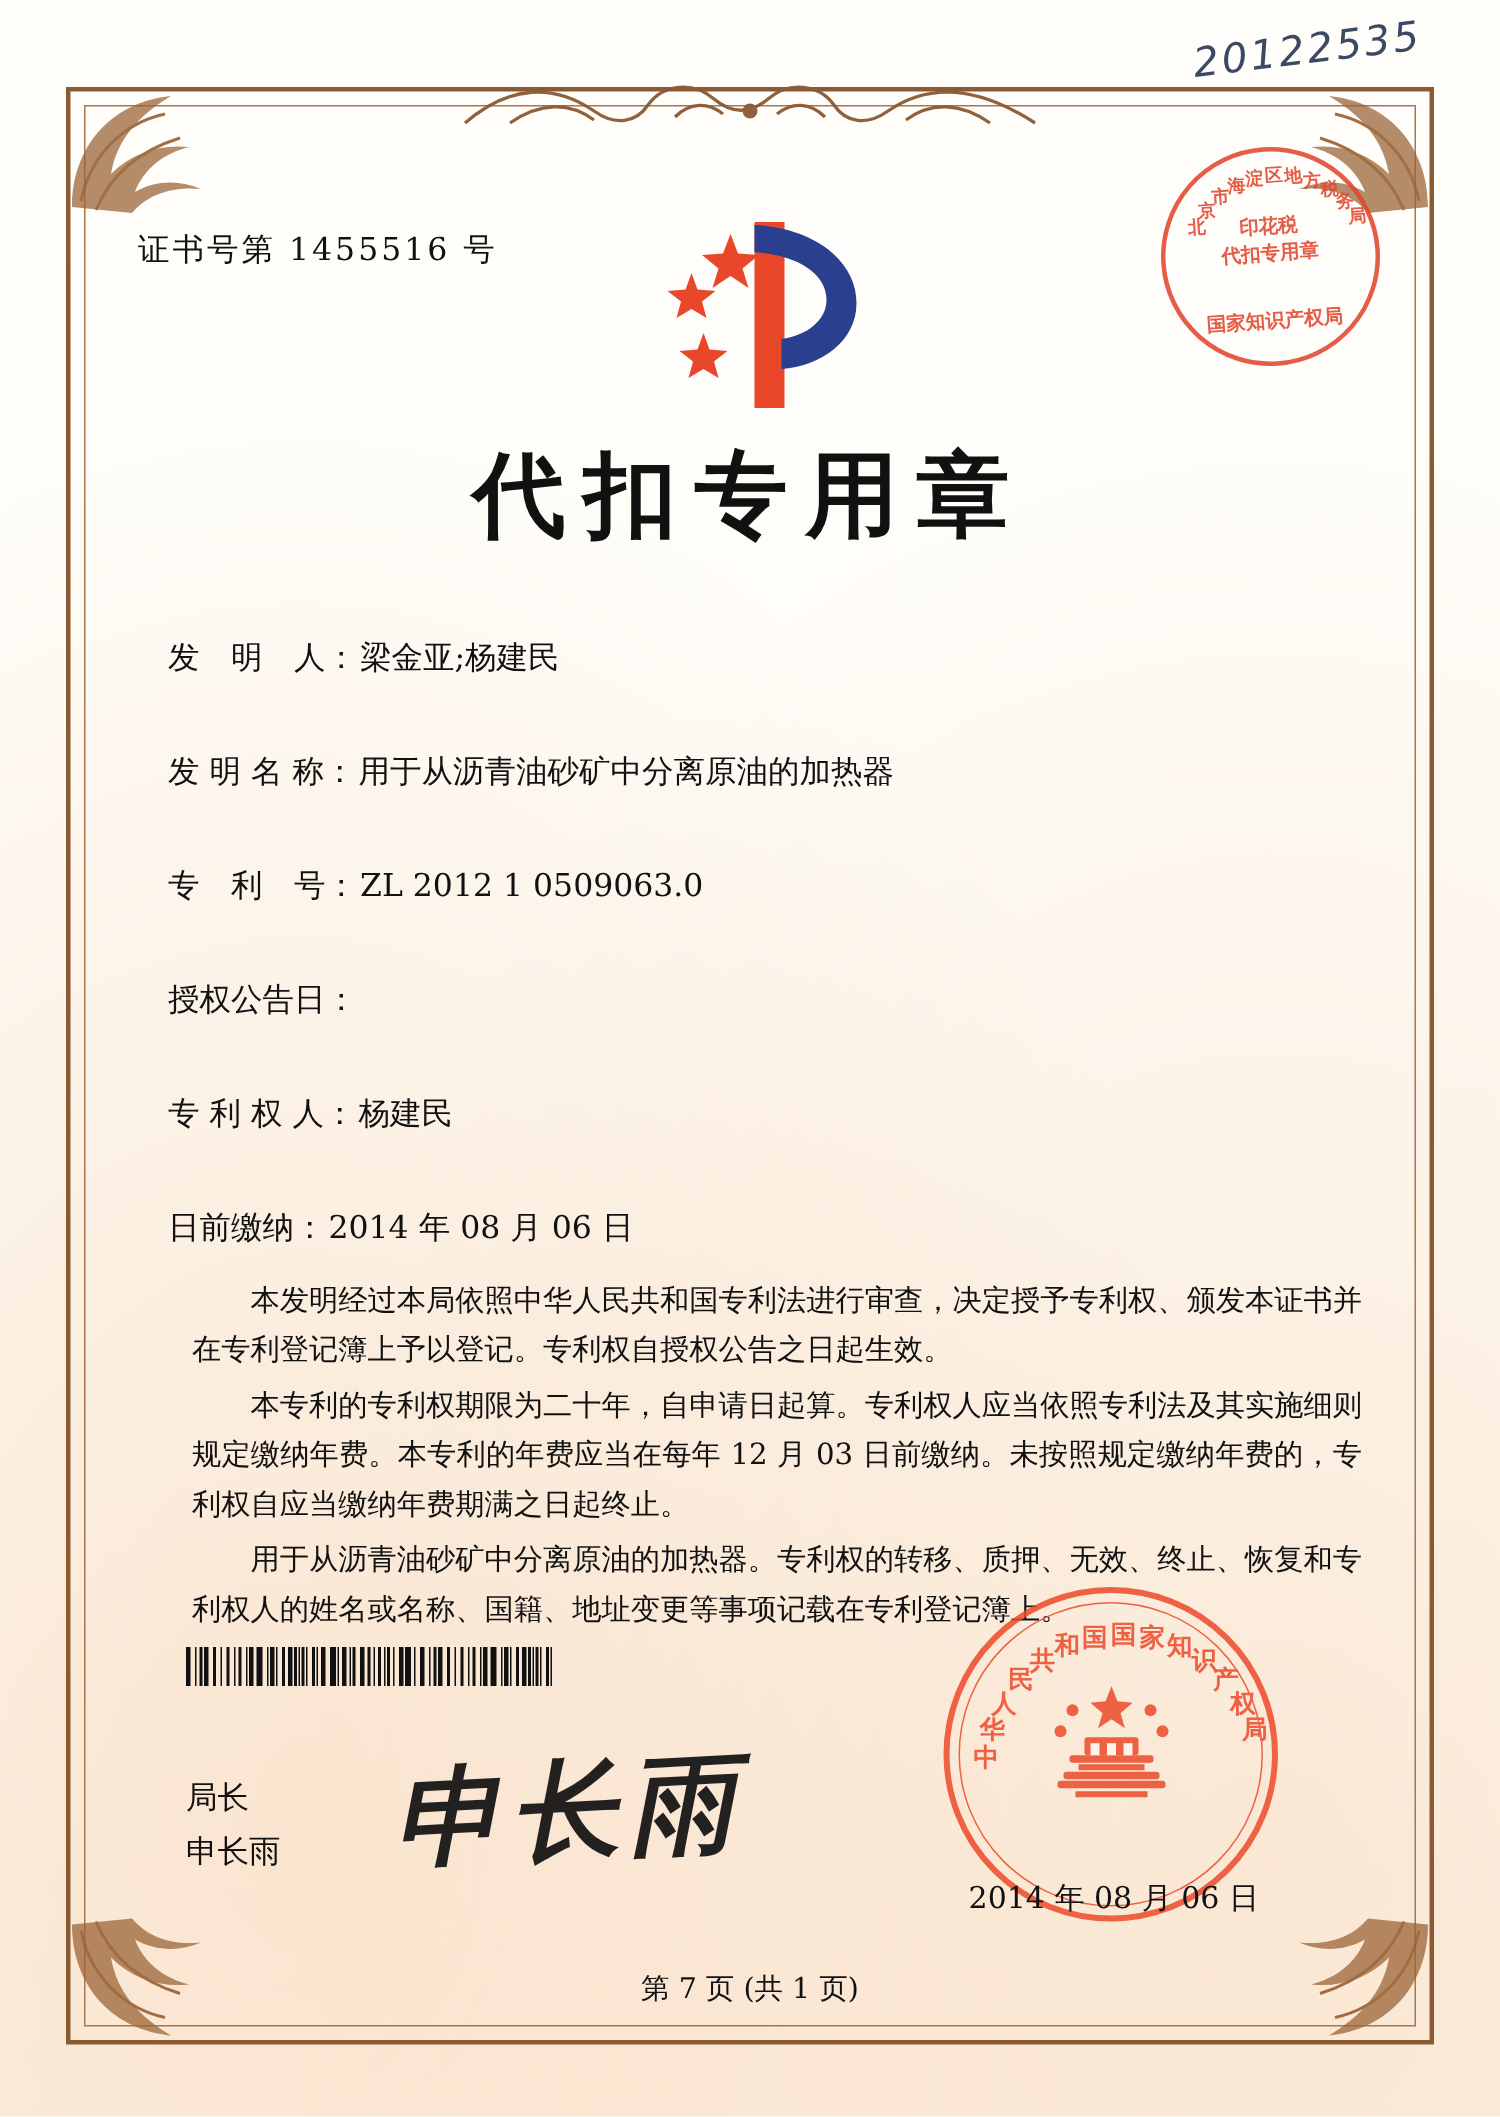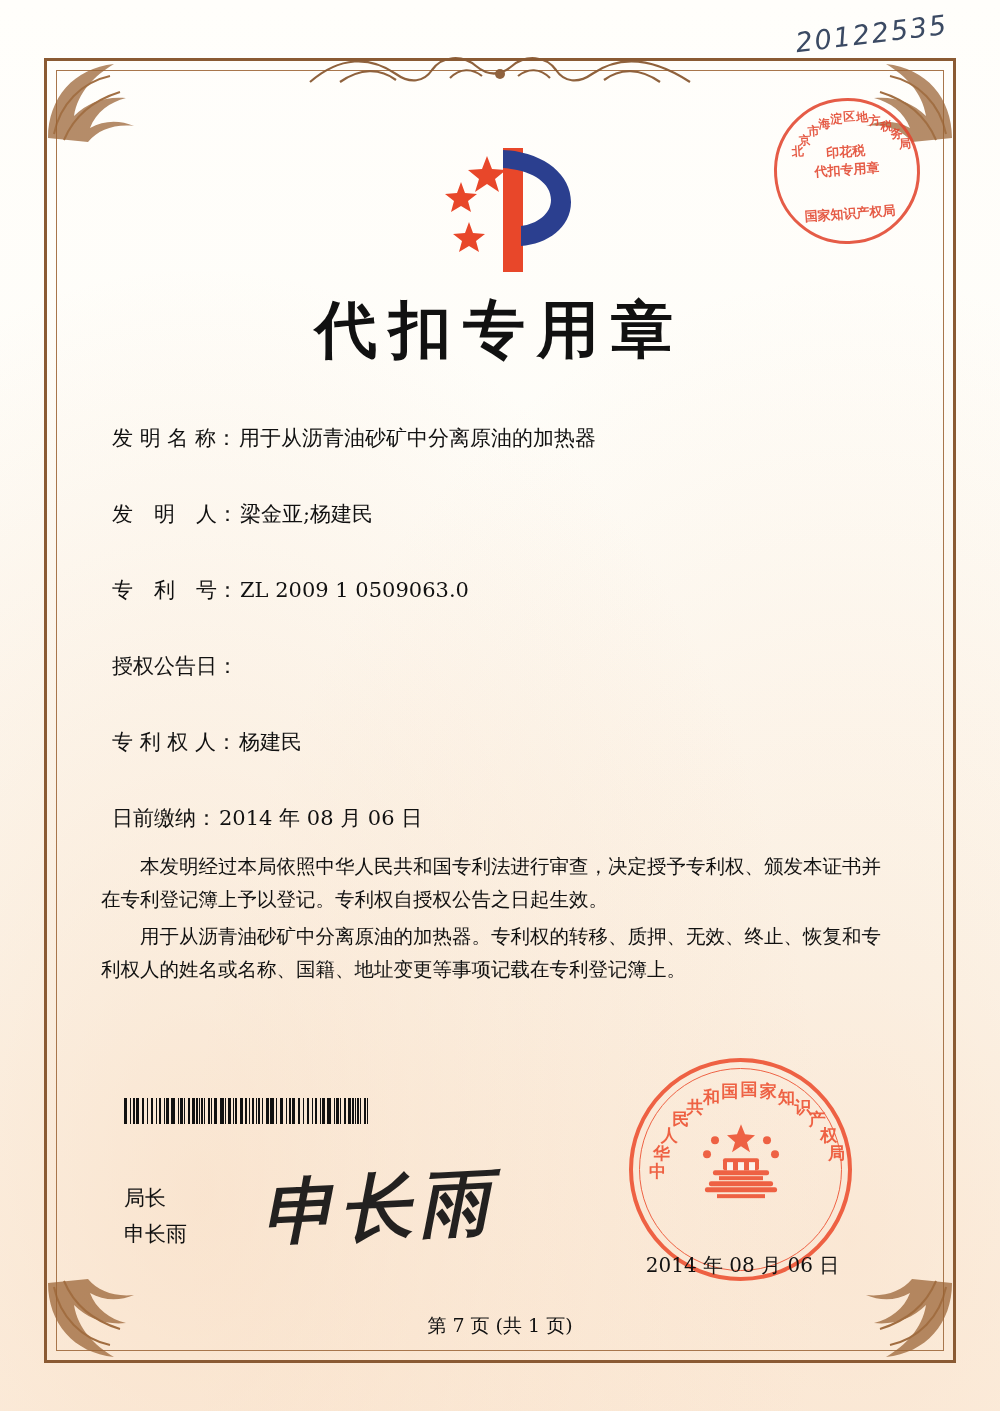--- a/index.html
+++ b/index.html
@@ -99,21 +99,21 @@
   .fields{position:absolute;left:112px;top:424px;width:790px;}
   .field{
     display:flex;align-items:baseline;margin-bottom:48px;
     font-size:21px;color:#111;
   }
   .field .lbl{white-space:pre;}
   .field .val{margin-left:2px;}
 
   
   .paras{
-    position:absolute;left:101px;top:850px;width:780px;
+    position:absolute;left:128px;top:850px;width:780px;
     font-size:19.5px;line-height:33px;color:#111;text-align:justify;
   }
   .paras p{margin:0 0 4px 0;text-indent:2em;}
 
   
   .barcode{
     position:absolute;left:124px;top:1098px;width:268px;height:26px;
     display:flex;align-items:stretch;
   }
   .barcode i{display:block;background:#111;height:100%;}
@@ -207,20 +207,21 @@
     <svg viewBox="0 0 400 46" fill="none" stroke="currentColor" stroke-width="2.2">
       <path d="M10 30 C40 4 70 4 96 22 C110 32 124 30 132 18 C142 4 162 2 176 14 C188 24 200 24 212 14 C226 2 246 4 256 18 C264 30 278 32 292 22 C318 4 350 4 390 30"></path>
       <path d="M40 30 C60 16 80 16 96 28"></path>
       <path d="M304 28 C320 16 340 16 360 30"></path>
       <circle cx="200" cy="22" r="5" fill="currentColor" stroke="none"></circle>
       <path d="M150 26 C160 16 172 16 182 24"></path>
       <path d="M218 24 C228 16 240 16 250 26"></path>
     </svg>
   </div>
 
+  <div class="cert-no">证书号第 1455516 号</div>
 
   <div class="logo">
     <svg viewBox="0 0 150 140">
       <path d="M78 8 L98 8 L98 132 L78 132 Z" fill="#e8472a"></path>
       <path d="M78 10 C118 12 146 34 146 62 C146 88 122 104 96 106 L96 86 C112 84 126 74 126 60 C126 42 106 30 78 28 Z" fill="#2b3f8f"></path>
       <path d="M62 16 l5 13 14 1 -11 9 4 13 -12 -8 -12 8 4 -13 -11 -9 14 -1 z" fill="#e8472a"></path>
       <path d="M36 42 l4 11 12 1 -9 7 3 11 -10 -6 -10 6 3 -11 -9 -7 12 -1 z" fill="#e8472a"></path>
       <path d="M44 82 l4 11 12 1 -9 7 3 11 -10 -6 -10 6 3 -11 -9 -7 12 -1 z" fill="#e8472a"></path>
       <path d="M74 120 C58 126 48 130 40 134 L100 134 L100 118 Z" fill="#e8472a" opacity="0"></path>
     </svg>
@@ -246,46 +247,47 @@
         <div>代扣专用章</div>
       </div>
       <div class="bot">国家知识产权局</div>
     </div>
   </div>
 
   <div class="title">代扣专用章</div>
 
   <div class="fields">
     <div class="field">
+      <span class="lbl">发　明　人：</span>
+      <span class="val">梁金亚;杨建民</span>
+    </div>
+    <div class="field">
       <span class="lbl">发 明 名 称：</span>
       <span class="val">用于从沥青油砂矿中分离原油的加热器</span>
     </div>
     <div class="field">
-      <span class="lbl">发　明　人：</span>
-      <span class="val">梁金亚;杨建民</span>
-    </div>
-    <div class="field">
       <span class="lbl">专　利　号：</span>
-      <span class="val">ZL 2009 1 0509063.0</span>
+      <span class="val">ZL 2012 1 0509063.0</span>
     </div>
     <div class="field">
       <span class="lbl">授权公告日：</span>
     </div>
     <div class="field">
       <span class="lbl">专 利 权 人：</span>
       <span class="val">杨建民</span>
     </div>
     <div class="field">
       <span class="lbl">日前缴纳：</span>
       <span class="val">2014 年 08 月 06 日</span>
     </div>
   </div>
 
   <div class="paras">
     <p>本发明经过本局依照中华人民共和国专利法进行审查，决定授予专利权、颁发本证书并在专利登记簿上予以登记。专利权自授权公告之日起生效。</p>
+    <p>本专利的专利权期限为二十年，自申请日起算。专利权人应当依照专利法及其实施细则规定缴纳年费。本专利的年费应当在每年 12 月 03 日前缴纳。未按照规定缴纳年费的，专利权自应当缴纳年费期满之日起终止。</p>
     <p>用于从沥青油砂矿中分离原油的加热器。专利权的转移、质押、无效、终止、恢复和专利权人的姓名或名称、国籍、地址变更等事项记载在专利登记簿上。</p>
   </div>
 
   <div class="barcode">
       <i style="width:3px;margin-right:3px;"></i>
       <i style="width:1px;margin-right:2px;"></i>
       <i style="width:2px;margin-right:1px;"></i>
       <i style="width:3px;margin-right:3px;"></i>
       <i style="width:2px;margin-right:3px;"></i>
       <i style="width:1px;margin-right:3px;"></i>

